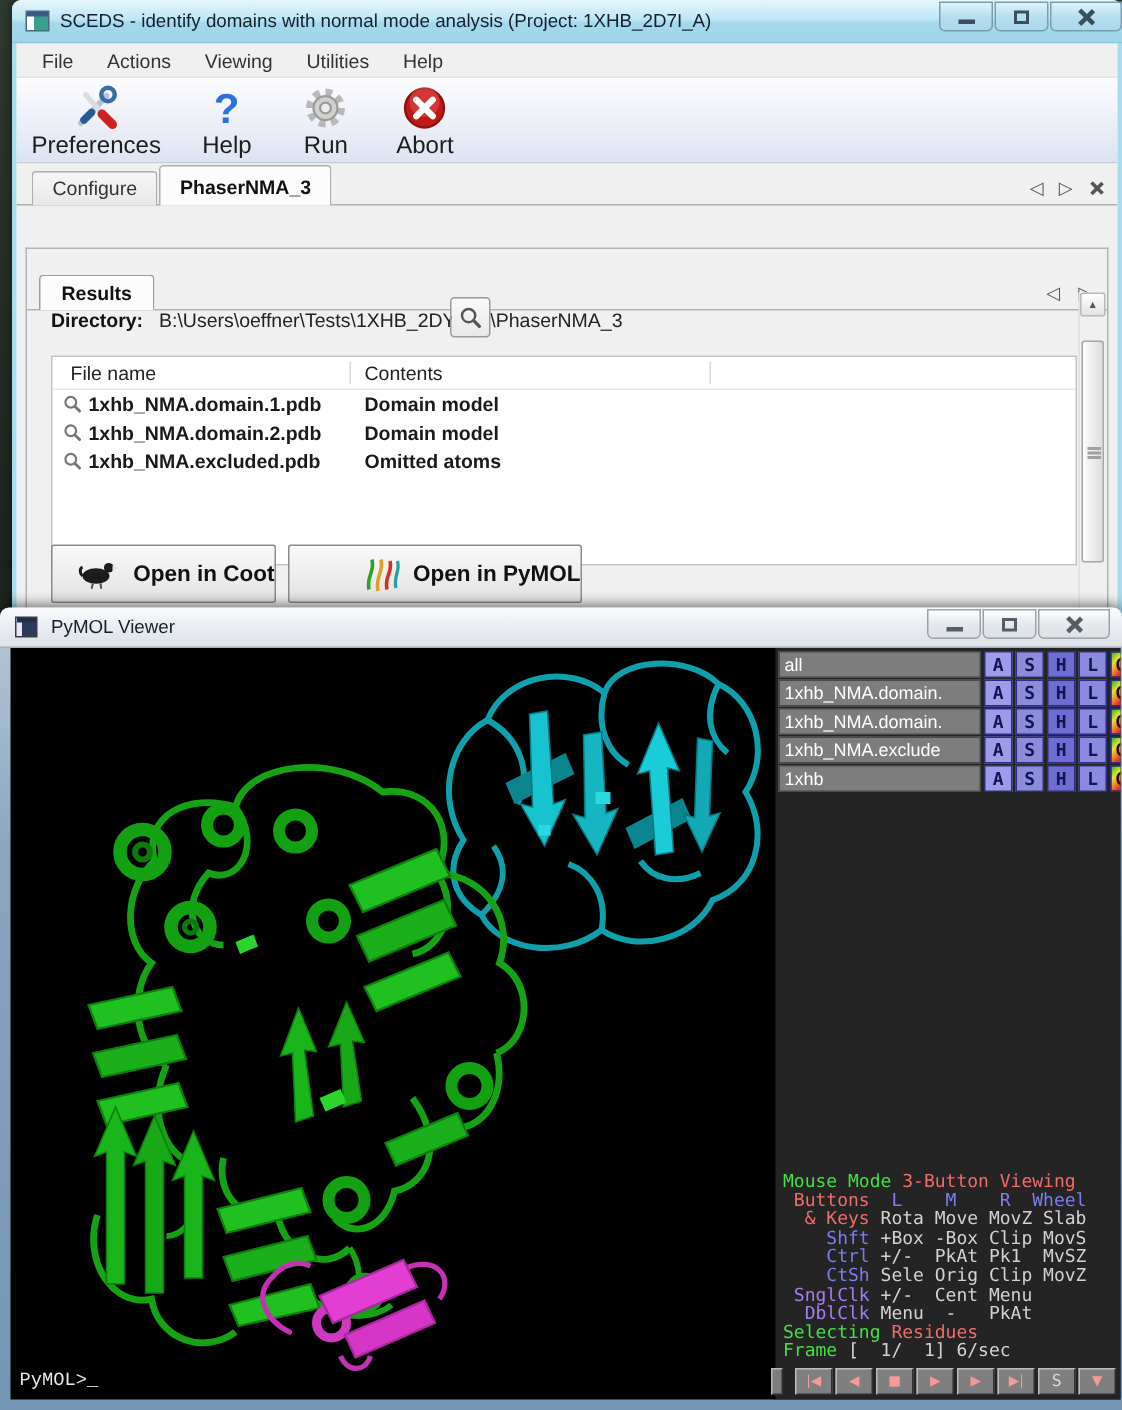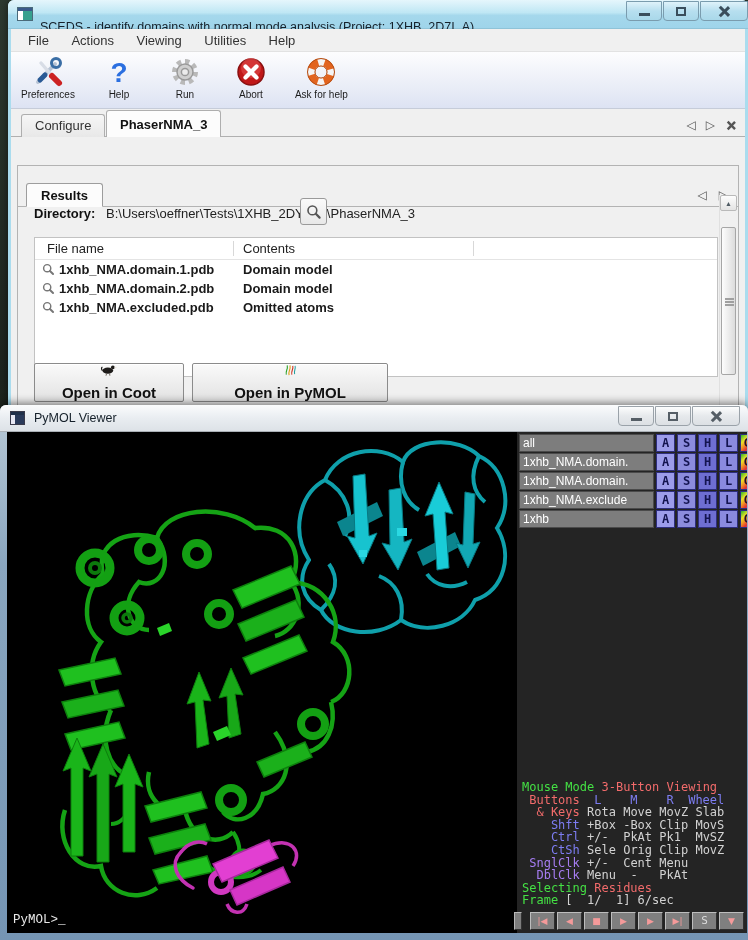--- a/index.html
+++ b/index.html
@@ -9,41 +9,41 @@
   
   .sceds { position:absolute; left:8px; top:0; width:740px; height:410px;
            background:#aadcee; border-radius:6px 6px 0 0;
            box-shadow:0 0 8px rgba(0,0,0,.55); }
   .sceds .ttlbar { position:relative; height:29px; border-radius:6px 6px 0 0;
            background:linear-gradient(180deg,#e5f6fc 0%,#bfe7f4 45%,#a5d8ec 55%,#9fd4ea 100%);
            border-bottom:1px solid #8fc3d8; }
   .app-icon { position:absolute; left:9px; top:7px; width:16px; height:14px;
            border:1px solid #4a6a7a; background:linear-gradient(90deg,#ffffff 35%,#37a08e 35%);
            box-shadow:inset 0 3px 0 #3a5a8a; }
-  .ttl-text { position:absolute; left:32px; top:20px; font-size:12.5px; color:#15202a; white-space:nowrap; }
+  .ttl-text { position:absolute; left:32px; top:7px; font-size:12.5px; color:#15202a; white-space:nowrap; }
   .winbtns { position:absolute; top:1px; right:0; display:flex; gap:1px; }
   .wbtn { width:36px; height:20px; display:flex; align-items:center; justify-content:center;
           border:1px solid #7a9cae; border-radius:0 0 4px 4px;
           background:linear-gradient(180deg,#dff2fa,#b7dfef 50%,#a9d8ea); color:#3a4e5c; }
   .wbtn.close { width:48px; }
   .g-min { width:11px; height:3px; background:currentColor; margin-top:7px; }
   .g-max { width:10px; height:9px; border:2px solid currentColor; }
   .g-x { position:relative; width:12px; height:11px; }
   .g-x::before,.g-x::after { content:""; position:absolute; left:5px; top:-1px; width:2.5px; height:13px; background:currentColor; }
   .g-x::before{ transform:rotate(45deg);} .g-x::after{ transform:rotate(-45deg);}
   .sceds-body { position:absolute; left:3px; right:3px; top:29px; bottom:0; background:#f0f0f0; overflow:hidden; }
 
   .menubar { height:23px; background:#f0f0f0; border-bottom:1px solid #e2e2e2; padding-left:8px; }
   .menu-item { display:inline-block; padding:4px 9px 0 9px; font-size:13px; color:#333; height:23px; }
 
   .toolbar { height:57px; background:linear-gradient(180deg,#fdfdfe,#e7ebf6 70%,#dde3f3);
              border-bottom:1px solid #c6ccd9; display:flex; align-items:flex-start; padding:4px 0 0 10px; gap:22px; }
   .tbitem { display:flex; flex-direction:column; align-items:center; gap:1px; min-width:44px; }
   .tbicon { width:34px; height:32px; display:flex; align-items:center; justify-content:center; }
-  .tblabel { font-size:10px; color:#1c1c1c; white-space:nowrap; }
+  .tblabel { font-size:16px; color:#1c1c1c; white-space:nowrap; }
 
   .tabbar { position:relative; height:28px; background:#f0f0f0;padding-left:45px; }
   .tabbar .baseline { position:absolute; left:0; right:0; bottom:0; height:1px; background:#b0b0b0; }
   .tab { position:absolute; bottom:0; height:23px; padding:3px 13px 0 13px; font-size:13px; color:#333;
          background:linear-gradient(180deg,#f6f6f6,#e8e8e8); border:1px solid #aeaeae; border-bottom:none;
          border-radius:3px 3px 0 0; }
   .tab.active { height:27px; padding-top:6px; background:#fcfcfc; font-weight:bold; color:#111; z-index:2; }
   .tabnav { position:absolute; right:8px; bottom:5px; display:flex; gap:10px; color:#555; font-size:12px; align-items:center; }
 
   .frame { position:absolute; left:6px; right:6px; top:136px; bottom:0; border:1px solid #b3b3b3; border-bottom:none; background:#f0f0f0; }
@@ -72,21 +72,21 @@
   .scroll { position:absolute; right:2px; top:2px; width:17px; height:241px; background:#f0f0f0; border-left:1px solid #e0e0e0; }
   .sarrow { position:absolute; left:0; width:17px; height:16px; background:linear-gradient(#fdfdfd,#e3e3e3); border:1px solid #b9b9b9; border-radius:2px;
             color:#4e5a63; font-size:7px; text-align:center; line-height:15px; }
   .sarrow.up { top:0; }
   .sthumb { position:absolute; left:1px; top:32px; width:15px; height:148px; background:linear-gradient(90deg,#fdfdfd,#dcdcdc);
             border:1px solid #a6a6a6; border-radius:2px; }
   .sgrip { position:absolute; left:3px; top:70px; width:9px; height:1.5px; background:#a0a0a0; box-shadow:0 3px 0 #a0a0a0, 0 6px 0 #a0a0a0; }
 
   .act-btn { position:absolute; bottom:8px; height:39px; background:linear-gradient(180deg,#fafafa,#e2e2e2);
              border:1px solid #8b8b8b; border-radius:2px; display:flex; align-items:center; justify-content:flex-end; gap:8px;
-             font-size:15px; font-weight:bold; color:#111; box-shadow:inset 0 1px 0 #fff;flex-direction:column; }
+             font-size:15px; font-weight:bold; color:#111; box-shadow:inset 0 1px 0 #fff; }
   .act-btn.coot { left:16px; width:150px; }
   .act-btn.pymol { left:174px; width:196px; }
 
   
   .pywin { position:absolute; left:0; top:405px; width:748px; height:535px; border-radius:6px 6px 0 0;
            background:linear-gradient(180deg,#b9c9d6,#8aa6bf 30%,#7595b4); box-shadow:0 -2px 8px rgba(0,0,0,.5); }
   .pywin .ttlbar { position:relative; height:27px; border-radius:6px 6px 0 0;
            background:linear-gradient(180deg,#fbfcfd 0%,#e9edf1 50%,#dde2e7 100%); border-bottom:1px solid #aab0b6; }
   .py-icon { position:absolute; left:10px; top:6px; width:15px; height:14px; border:1px solid #3a3a4a;
              background:linear-gradient(90deg,#e8e8f4 30%,#2a3a5a 30%); box-shadow:inset 0 3px 0 #20304a; }
@@ -189,31 +189,20 @@
           <span class="tbicon">
             <svg width="32" height="32" viewBox="0 0 32 32">
               <circle cx="16" cy="16" r="13" fill="#c01818"></circle>
               <circle cx="16" cy="16" r="13" fill="none" stroke="#8a1010" stroke-width="1.5"></circle>
               <circle cx="16" cy="12" r="10" fill="#e45050" opacity="0.55"></circle>
               <line x1="10.5" y1="10.5" x2="21.5" y2="21.5" stroke="#fff" stroke-width="4.2" stroke-linecap="round"></line>
               <line x1="21.5" y1="10.5" x2="10.5" y2="21.5" stroke="#fff" stroke-width="4.2" stroke-linecap="round"></line>
             </svg>
           </span>
           <span class="tblabel">Abort</span>
-        </div>
-        <div class="tbitem">
-          <span class="tbicon">
-            <svg width="32" height="32" viewBox="0 0 32 32">
-              <circle cx="16" cy="16" r="10" fill="none" stroke="#e2641e" stroke-width="7.5"></circle>
-              <circle cx="16" cy="16" r="10" fill="none" stroke="#f4f4f4" stroke-width="7.5" stroke-dasharray="6.4 9.3" stroke-dashoffset="3.2"></circle>
-              <circle cx="16" cy="16" r="13.5" fill="none" stroke="#b44c12" stroke-width="1"></circle>
-              <circle cx="16" cy="16" r="6" fill="none" stroke="#b44c12" stroke-width="1"></circle>
-            </svg>
-          </span>
-          <span class="tblabel">Ask for help</span>
         </div>
       </div>
 
       <div class="tabbar">
         <div class="baseline"></div>
         <div class="tab" style="left:10px;">Configure</div>
         <div class="tab active" style="left:95px;">PhaserNMA_3</div>
         <div class="tabnav">
           <span>◁</span>
           <span>▷</span>

